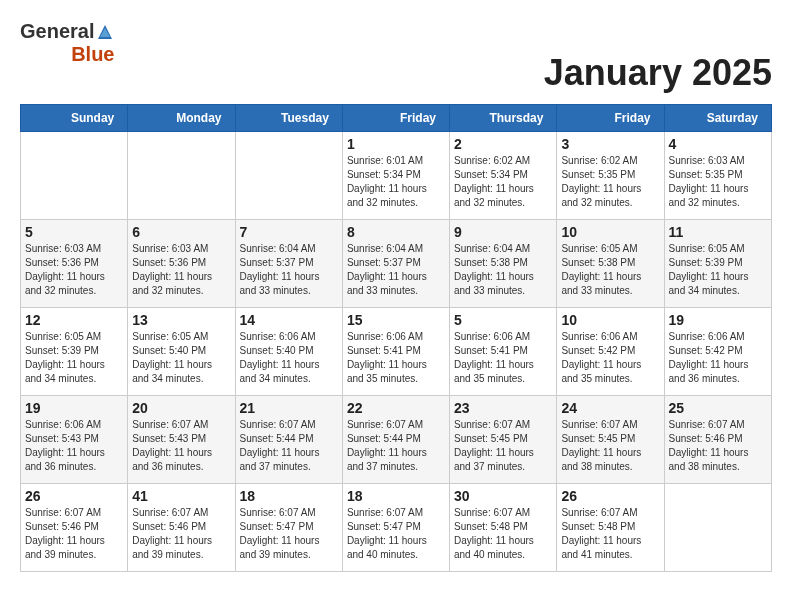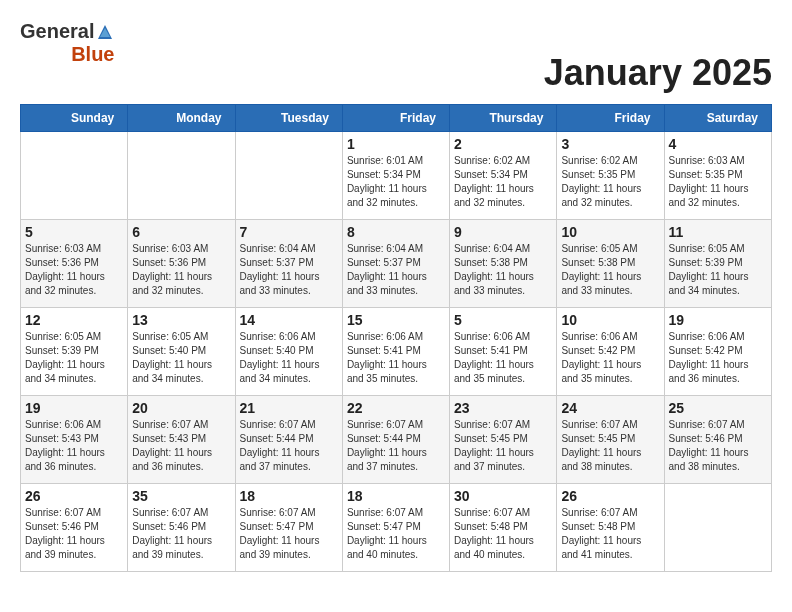--- a/index.html
+++ b/index.html
@@ -288,21 +288,21 @@
         </td>
       </tr>
       <tr>
         <td>
           <span class="day-num">26</span>
           <div class="day-info" style="white-space: pre-line;">Sunrise: 6:07 AM
 Sunset: 5:46 PM
 Daylight: 11 hours and 39 minutes.</div>
         </td>
         <td>
-          <span class="day-num">35</span>
+          <span class="day-num">41</span>
           <div class="day-info" style="white-space: pre-line;">Sunrise: 6:07 AM
 Sunset: 5:46 PM
 Daylight: 11 hours and 39 minutes.</div>
         </td>
         <td>
           <span class="day-num">18</span>
           <div class="day-info" style="white-space: pre-line;">Sunrise: 6:07 AM
 Sunset: 5:47 PM
 Daylight: 11 hours and 39 minutes.</div>
         </td>

